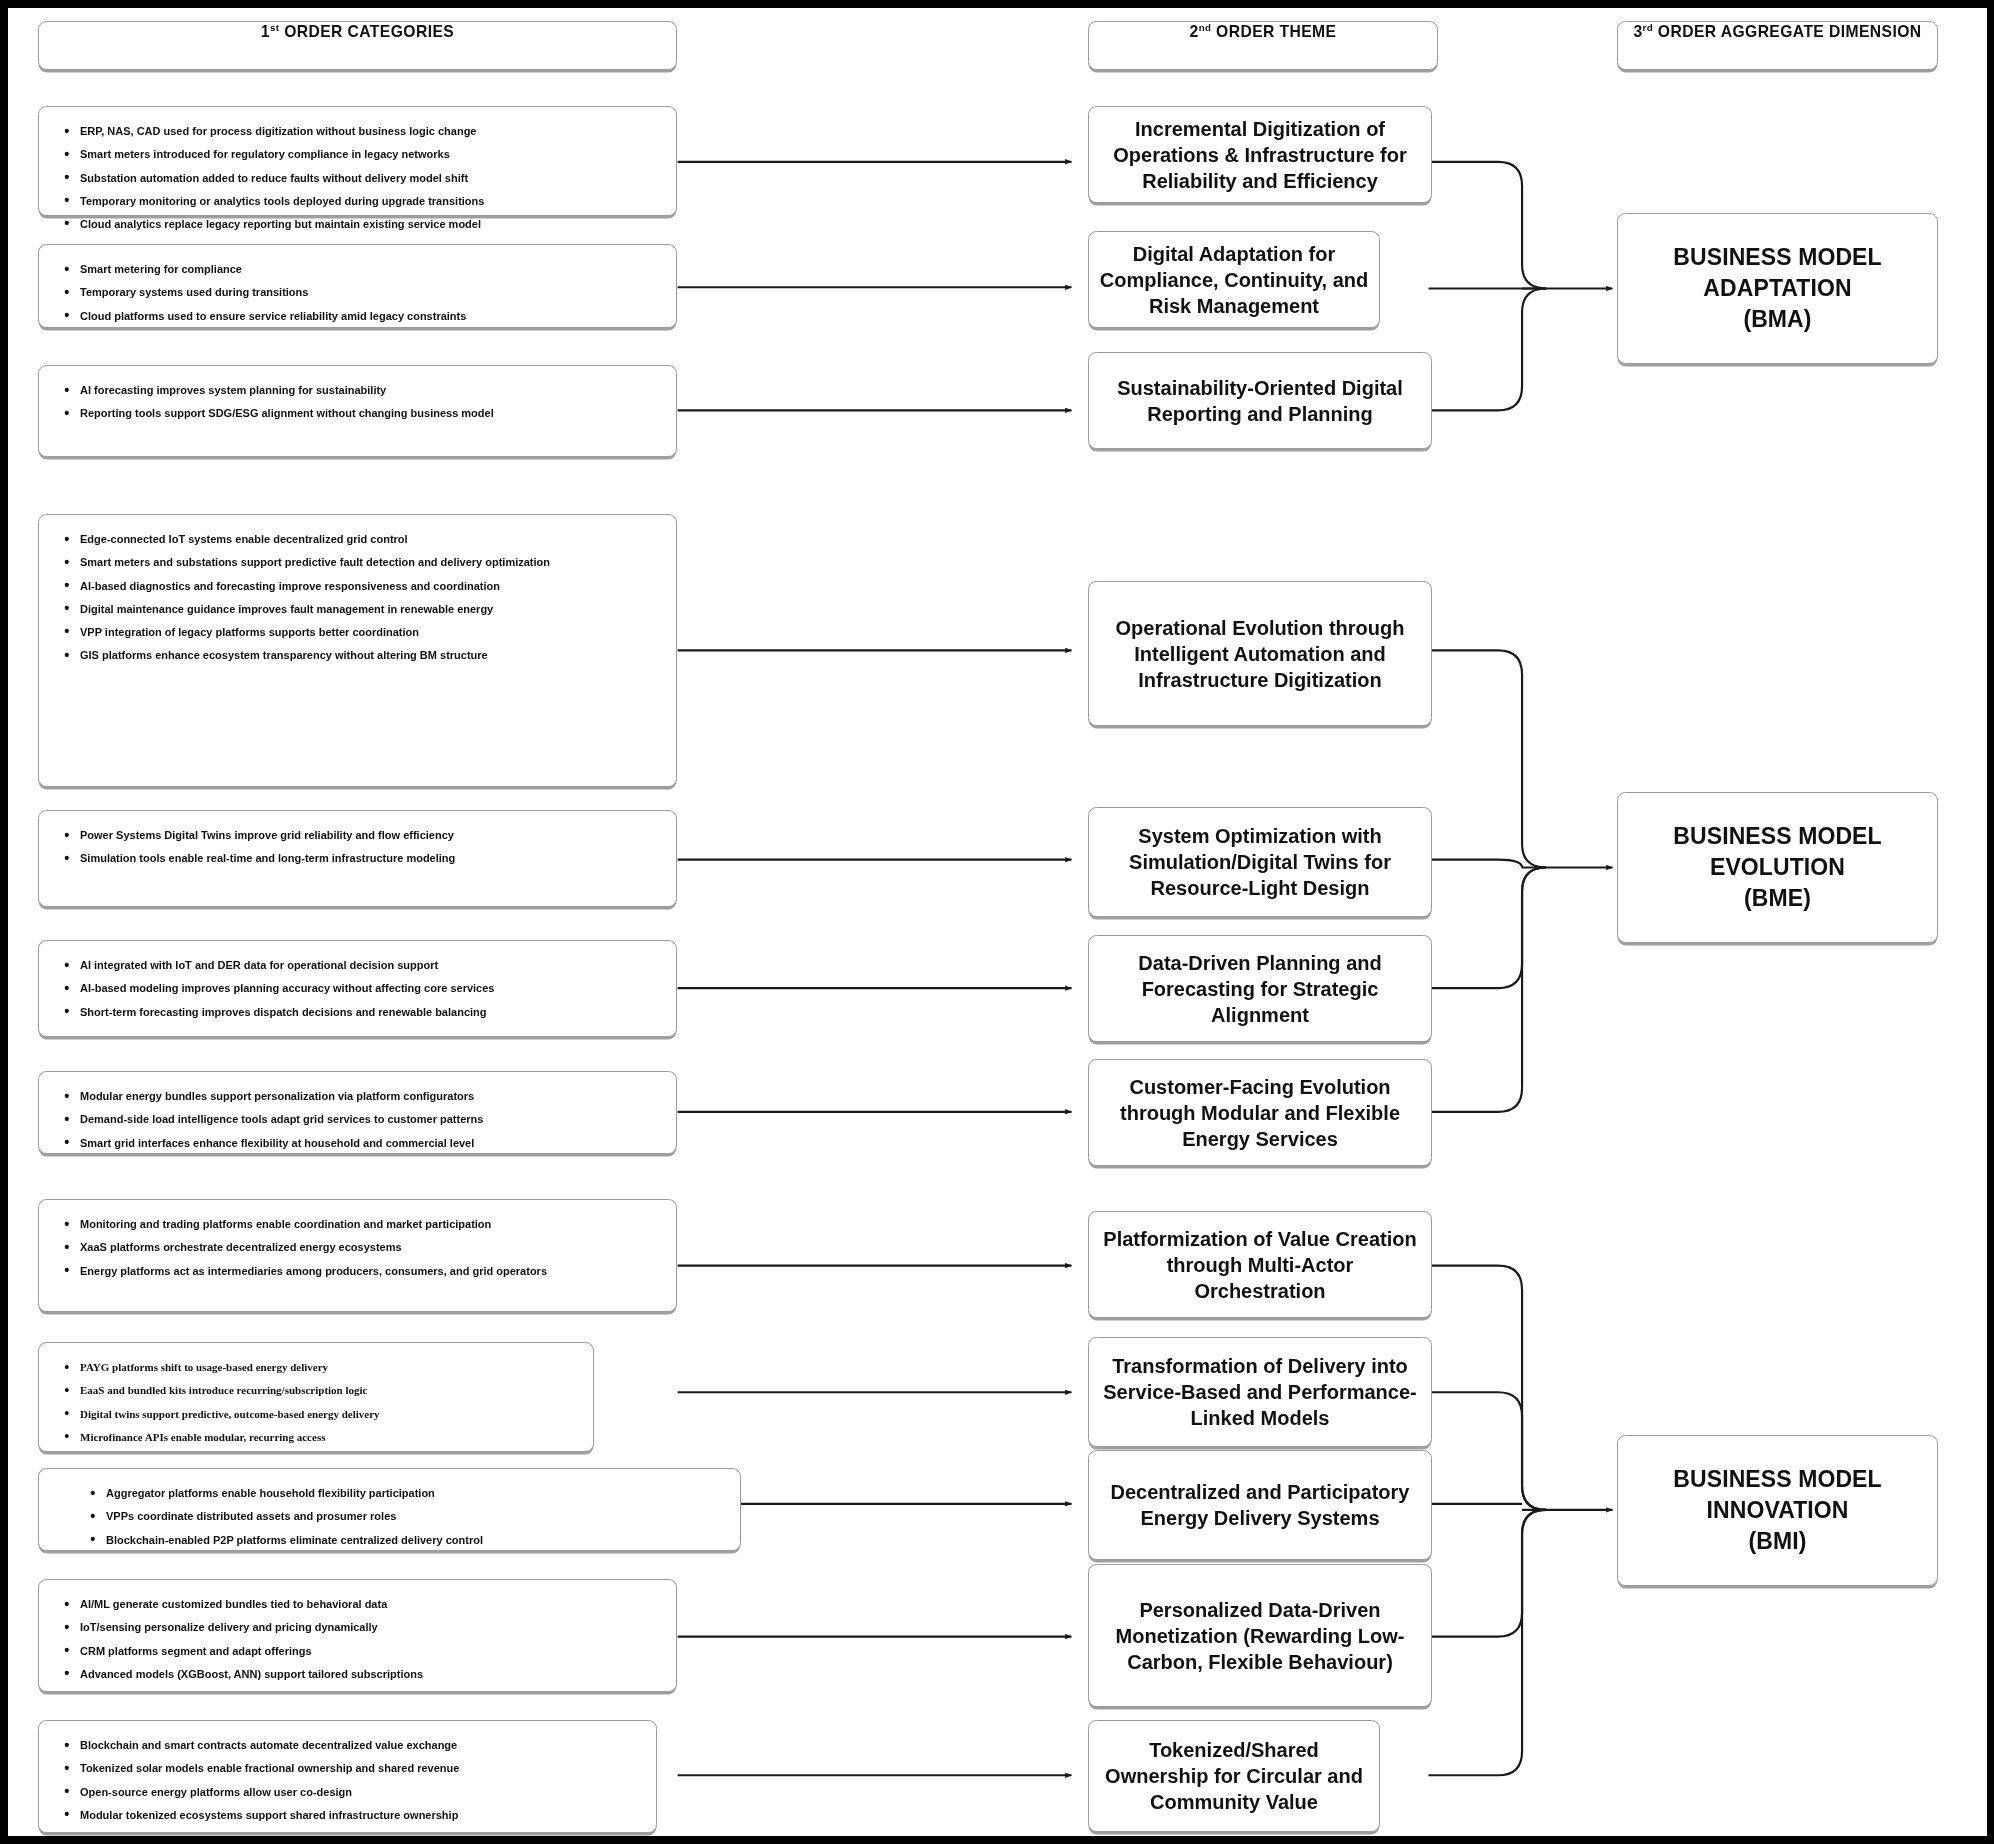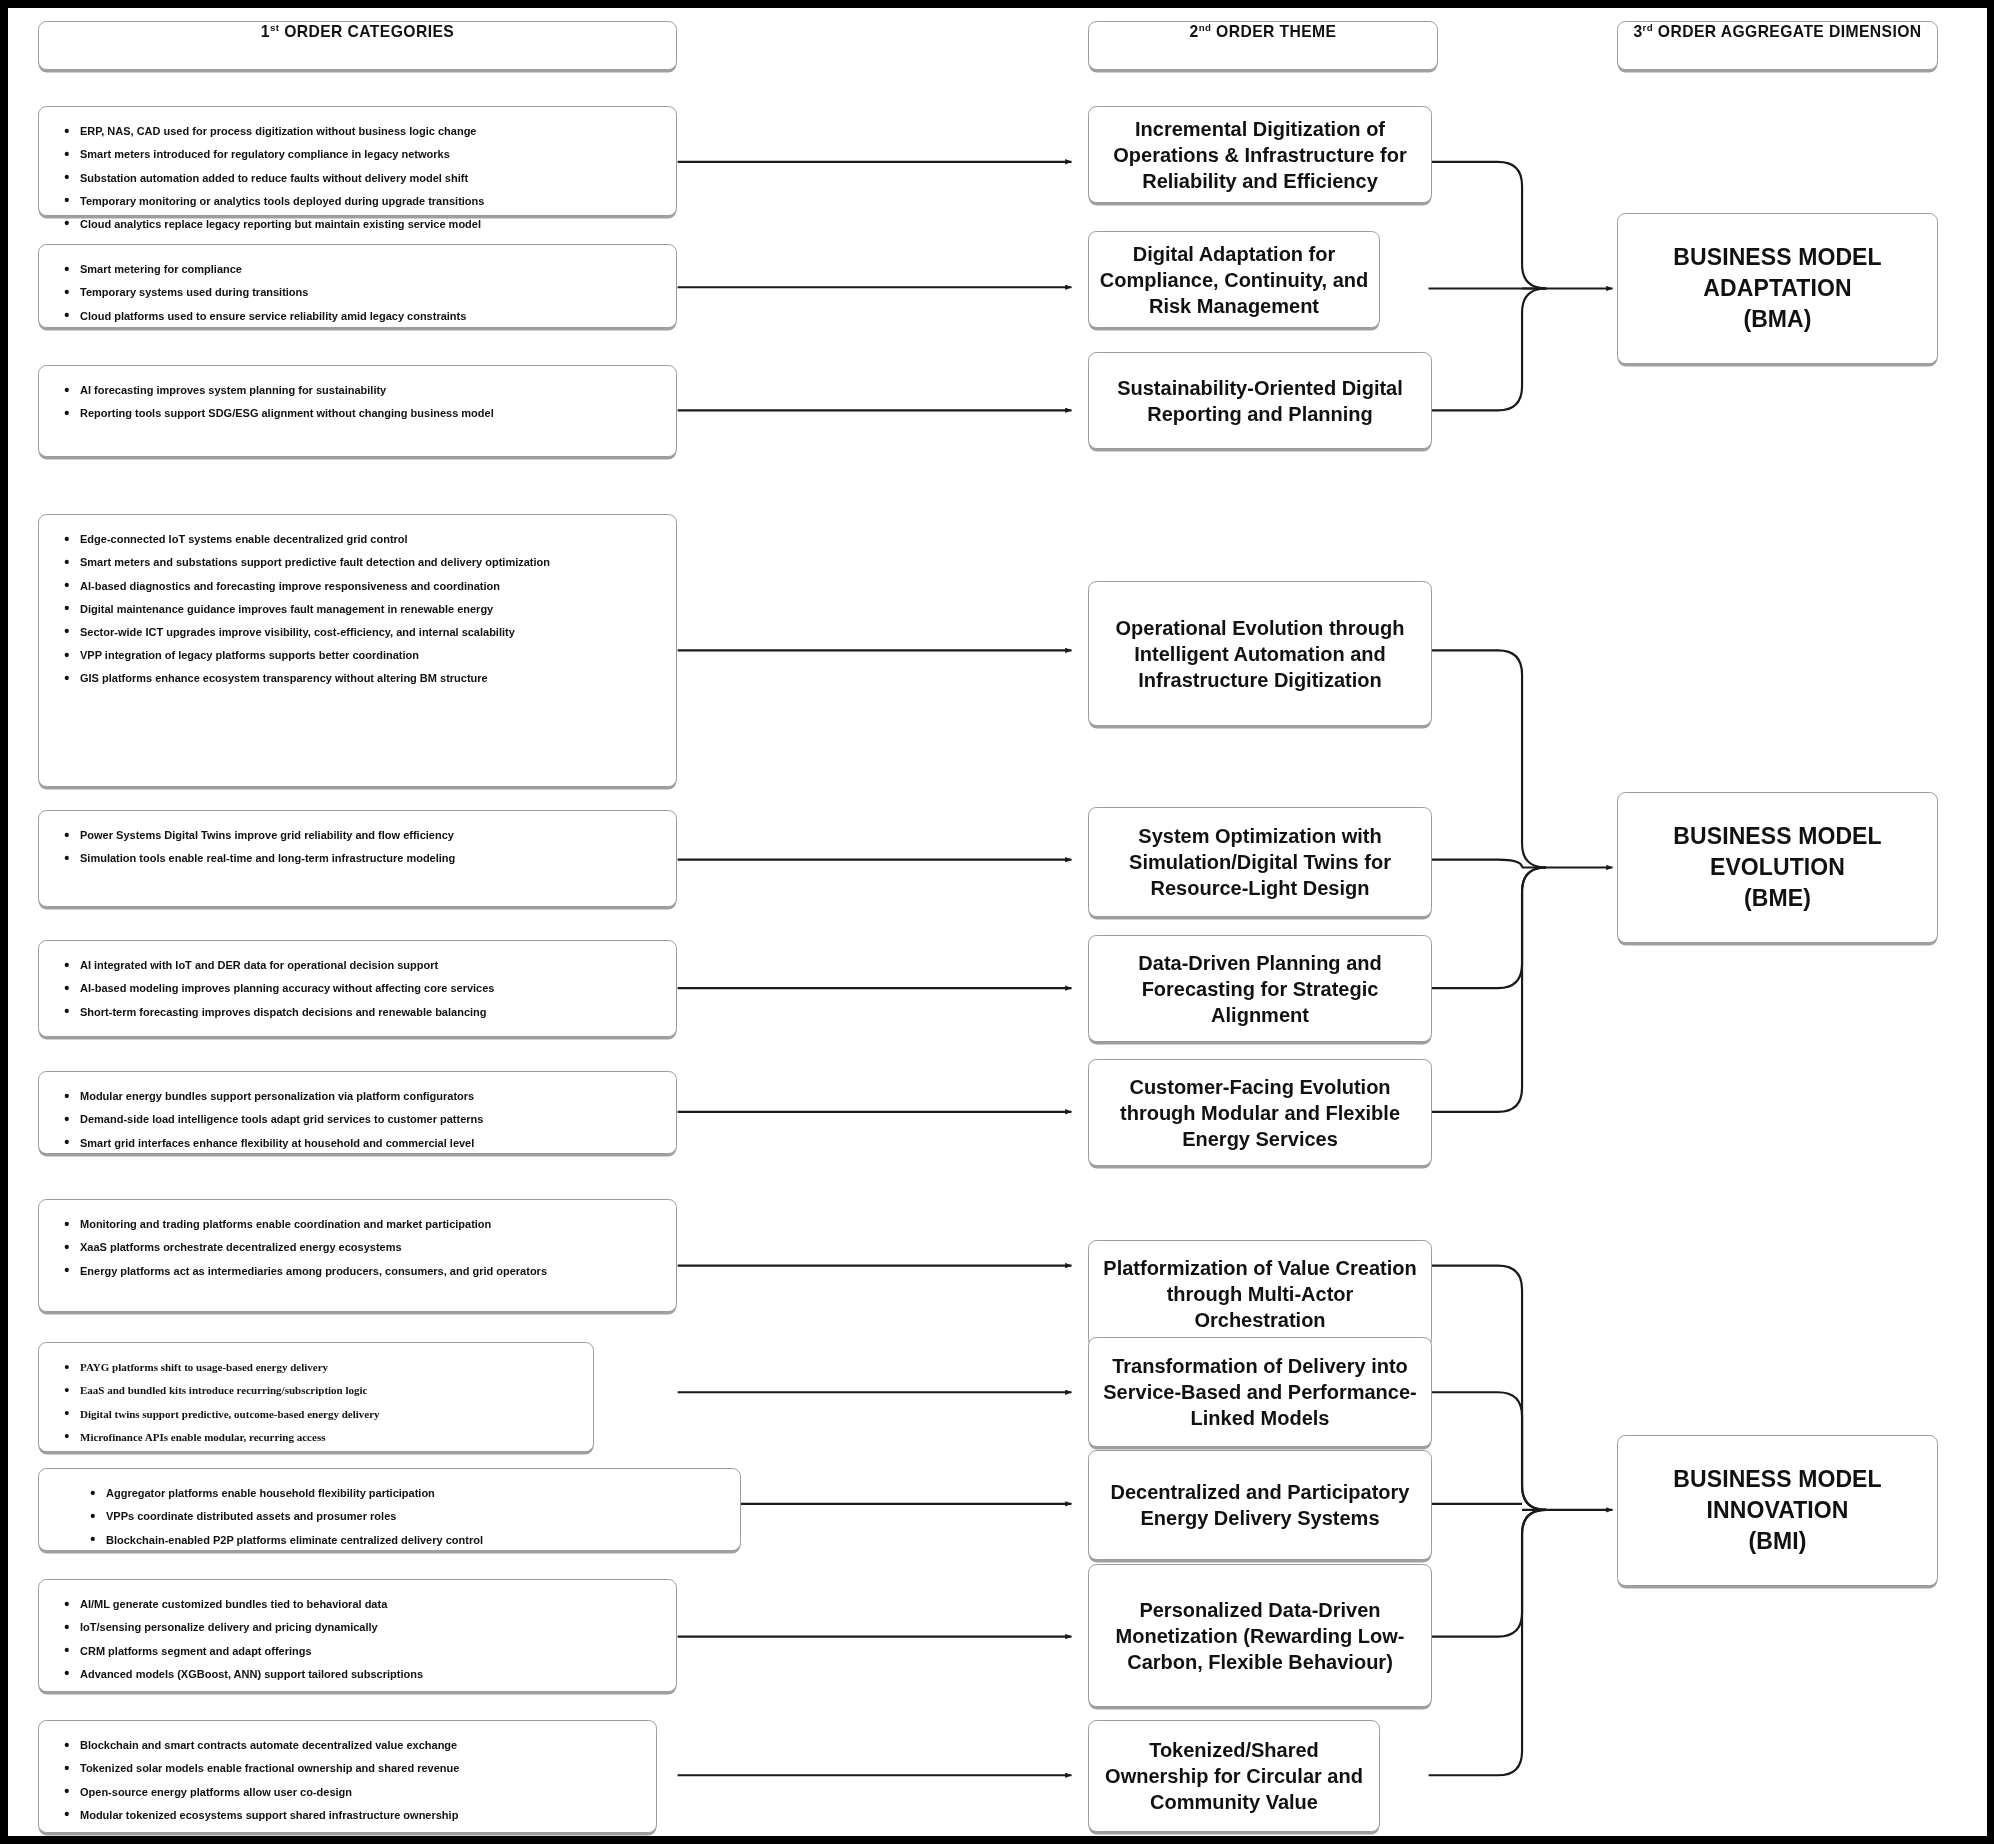--- a/index.html
+++ b/index.html
@@ -205,21 +205,20 @@
         <li>Reporting tools support SDG/ESG alignment without changing business model</li>
       </ul>
     </div>
 
     <div class="box cat" style="left:30px; top:506px; width:639px; height:273px;">
       <ul>
         <li>Edge-connected IoT systems enable decentralized grid control</li>
         <li>Smart meters and substations support predictive fault detection and delivery optimization</li>
         <li>AI-based diagnostics and forecasting improve responsiveness and coordination</li>
         <li>Digital maintenance guidance improves fault management in renewable energy</li>
-        <li>Sector-wide ICT upgrades improve visibility, cost-efficiency, and internal scalability</li>
         <li>VPP integration of legacy platforms supports better coordination</li>
         <li>GIS platforms enhance ecosystem transparency without altering BM structure</li>
       </ul>
     </div>
 
     <div class="box cat" style="left:30px; top:802px; width:639px; height:97px;">
       <ul>
         <li>Power Systems Digital Twins improve grid reliability and flow efficiency</li>
         <li>Simulation tools enable real-time and long-term infrastructure modeling</li>
       </ul>
@@ -300,21 +299,21 @@
     <div class="box theme" style="left:1080px; top:799px; width:344px; height:110px;">
       <div class="ttxt">System Optimization with Simulation/Digital Twins for Resource-Light Design</div>
     </div>
     <div class="box theme" style="left:1080px; top:927px; width:344px; height:107px;">
       <div class="ttxt">Data-Driven Planning and Forecasting for Strategic Alignment</div>
     </div>
     <div class="box theme" style="left:1080px; top:1051px; width:344px; height:107px;">
       <div class="ttxt">Customer-Facing Evolution through Modular and Flexible Energy Services</div>
     </div>
 
-    <div class="box theme" style="left:1080px; top:1203px; width:344px; height:107px;margin-top:29px;">
+    <div class="box theme" style="left:1080px; top:1203px; width:344px; height:107px;">
       <div class="ttxt">Platformization of Value Creation through Multi-Actor Orchestration</div>
     </div>
     <div class="box theme" style="left:1080px; top:1329px; width:344px; height:110px;">
       <div class="ttxt">Transformation of Delivery into Service-Based and Performance-Linked Models</div>
     </div>
     <div class="box theme" style="left:1080px; top:1442px; width:344px; height:110px;">
       <div class="ttxt">Decentralized and Participatory Energy Delivery Systems</div>
     </div>
     <div class="box theme" style="left:1080px; top:1556px; width:344px; height:143px;">
       <div class="ttxt">Personalized Data-Driven Monetization (Rewarding Low-Carbon, Flexible Behaviour)</div>

